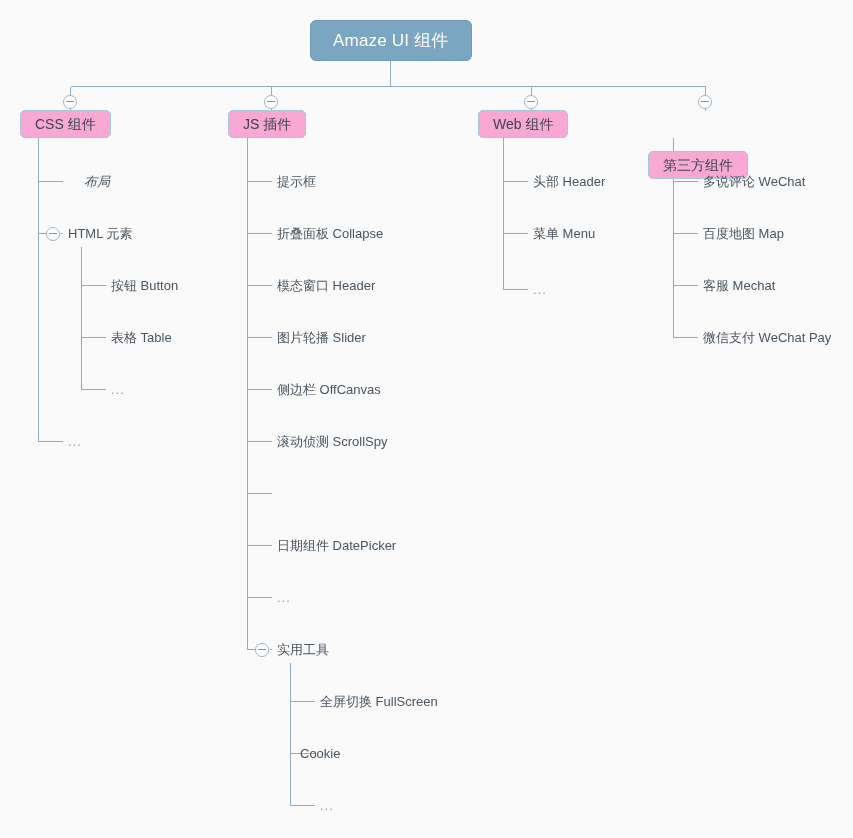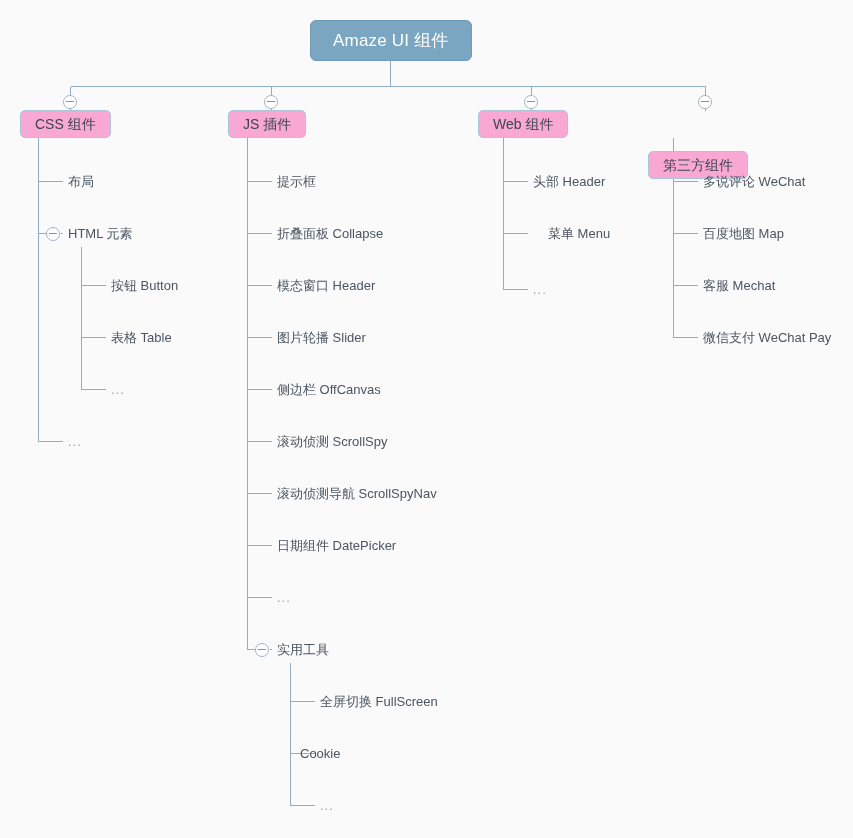--- a/index.html
+++ b/index.html
@@ -168,50 +168,49 @@
   <div class="toggle" style="left:698px; top:95px;"></div>
 
   <div class="node node-l2" style="left:20px; top:110px;">CSS 组件</div>
 
   <div class="node node-l2" style="left:228px; top:110px;">JS 插件</div>
 
   <div class="node node-l2" style="left:478px; top:110px;">Web 组件</div>
 
   <div class="node node-l2" style="left:648px; top:110px;margin-top:41px;">第三方组件</div>
 
-  <div class="node node-plain" style="left:68px; top:173px;">布局</div>
+  <div class="node node-plain" style="left:84px; top:173px;font-style:italic;">布局</div>
 
   <div class="toggle" style="left:46px; top:227px;"></div>
   <div class="node node-plain" style="left:68px; top:225px;">HTML 元素</div>
 
   <div class="node node-plain" style="left:111px; top:277px;">按钮 Button</div>
   <div class="node node-plain" style="left:111px; top:329px;">表格 Table</div>
   <div class="node node-ellipsis" style="left:111px; top:381px;">...</div>
 
   <div class="node node-ellipsis" style="left:68px; top:433px;">...</div>
 
   <div class="node node-plain" style="left:277px; top:173px;text-align:right;">提示框</div>
   <div class="node node-plain" style="left:277px; top:225px;">折叠面板 Collapse</div>
   <div class="node node-plain" style="left:277px; top:277px;">模态窗口 Header</div>
   <div class="node node-plain" style="left:277px; top:329px;">图片轮播 Slider</div>
   <div class="node node-plain" style="left:277px; top:381px;">侧边栏 OffCanvas</div>
   <div class="node node-plain" style="left:277px; top:433px;">滚动侦测 ScrollSpy</div>
-  <div class="node node-plain" style="left:277px; top:485px;">滚动侦测导航 ScrollSpyNav</div>
   <div class="node node-plain" style="left:277px; top:537px;">日期组件 DatePicker</div>
   <div class="node node-ellipsis" style="left:277px; top:589px;">...</div>
 
   <div class="toggle" style="left:255px; top:643px;"></div>
   <div class="node node-plain" style="left:277px; top:641px;">实用工具</div>
 
   <div class="node node-plain" style="left:320px; top:693px;">全屏切换 FullScreen</div>
   <div class="node node-plain" style="left:300px; top:745px;">Cookie</div>
   <div class="node node-ellipsis" style="left:320px; top:797px;">...</div>
 
   <div class="node node-plain" style="left:533px; top:173px;">头部 Header</div>
-  <div class="node node-plain" style="left:548px; top:225px;">菜单 Menu</div>
+  <div class="node node-plain" style="left:533px; top:225px;">菜单 Menu</div>
   <div class="node node-ellipsis" style="left:533px; top:281px;">...</div>
 
   <div class="node node-plain" style="left:703px; top:173px;">多说评论 WeChat</div>
   <div class="node node-plain" style="left:703px; top:225px;">百度地图 Map</div>
   <div class="node node-plain" style="left:703px; top:277px;">客服 Mechat</div>
   <div class="node node-plain" style="left:703px; top:329px;">微信支付 WeChat Pay</div>
 
 </div>
 
 </body></html>

